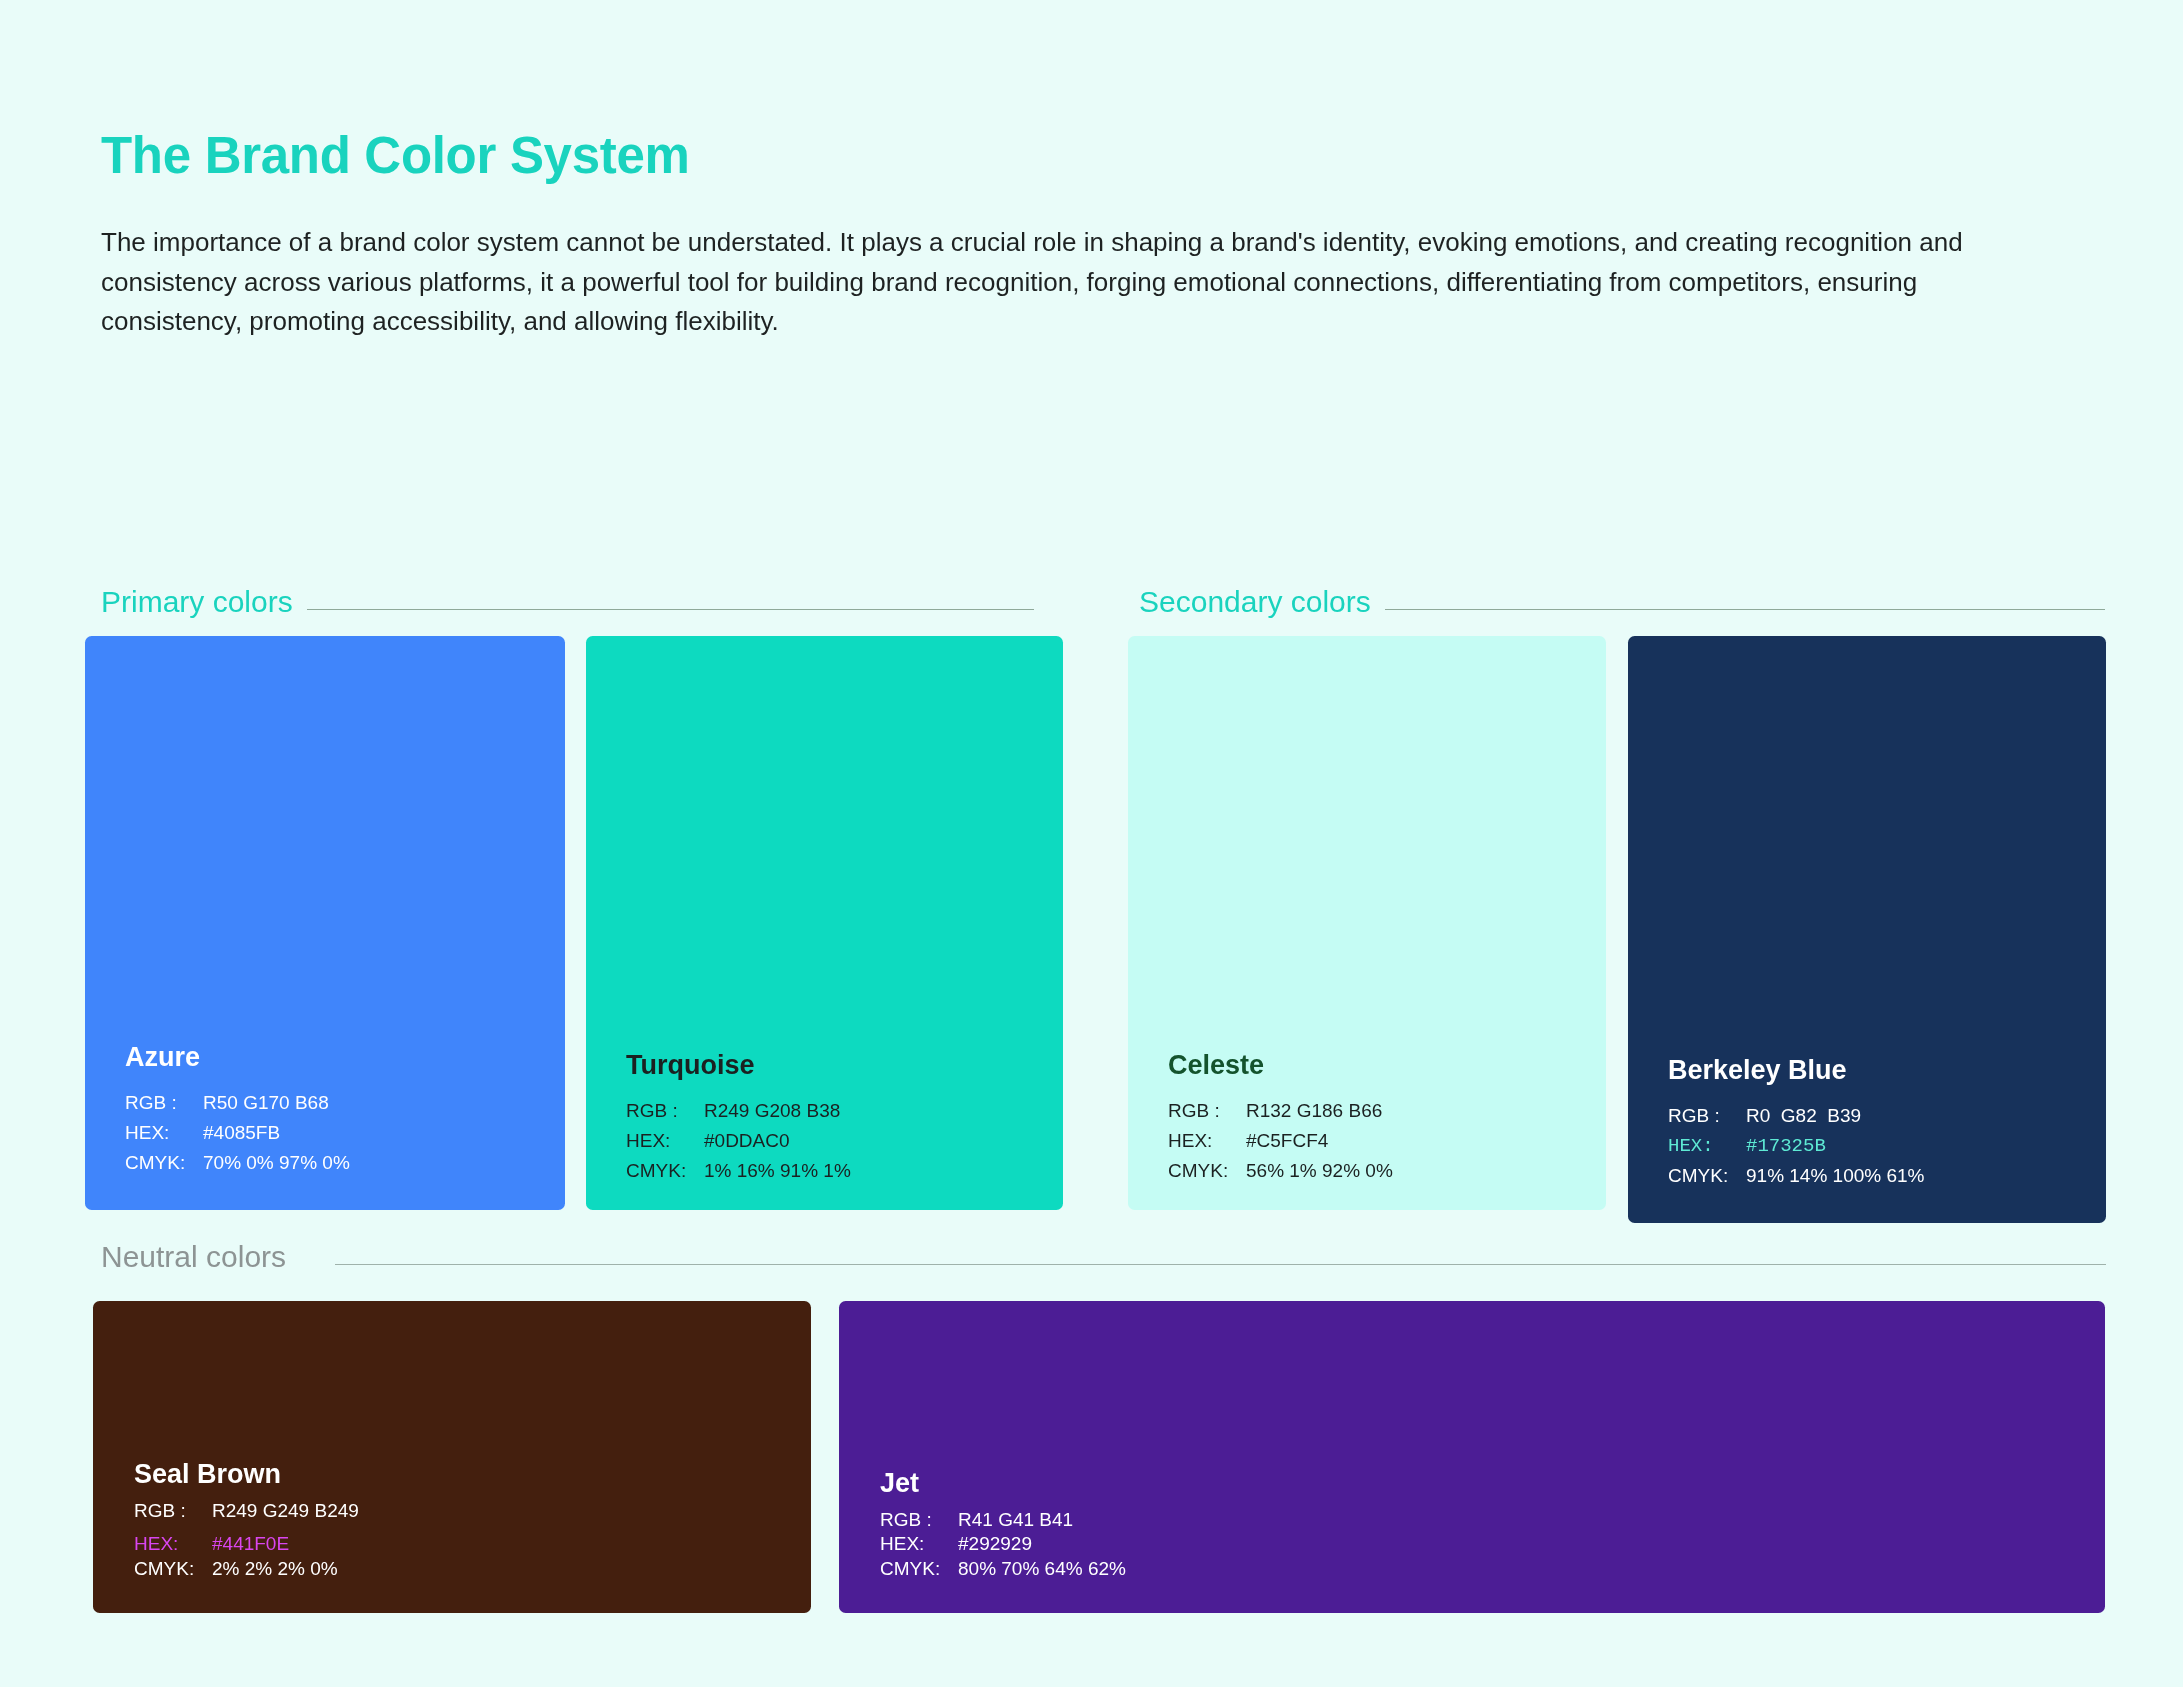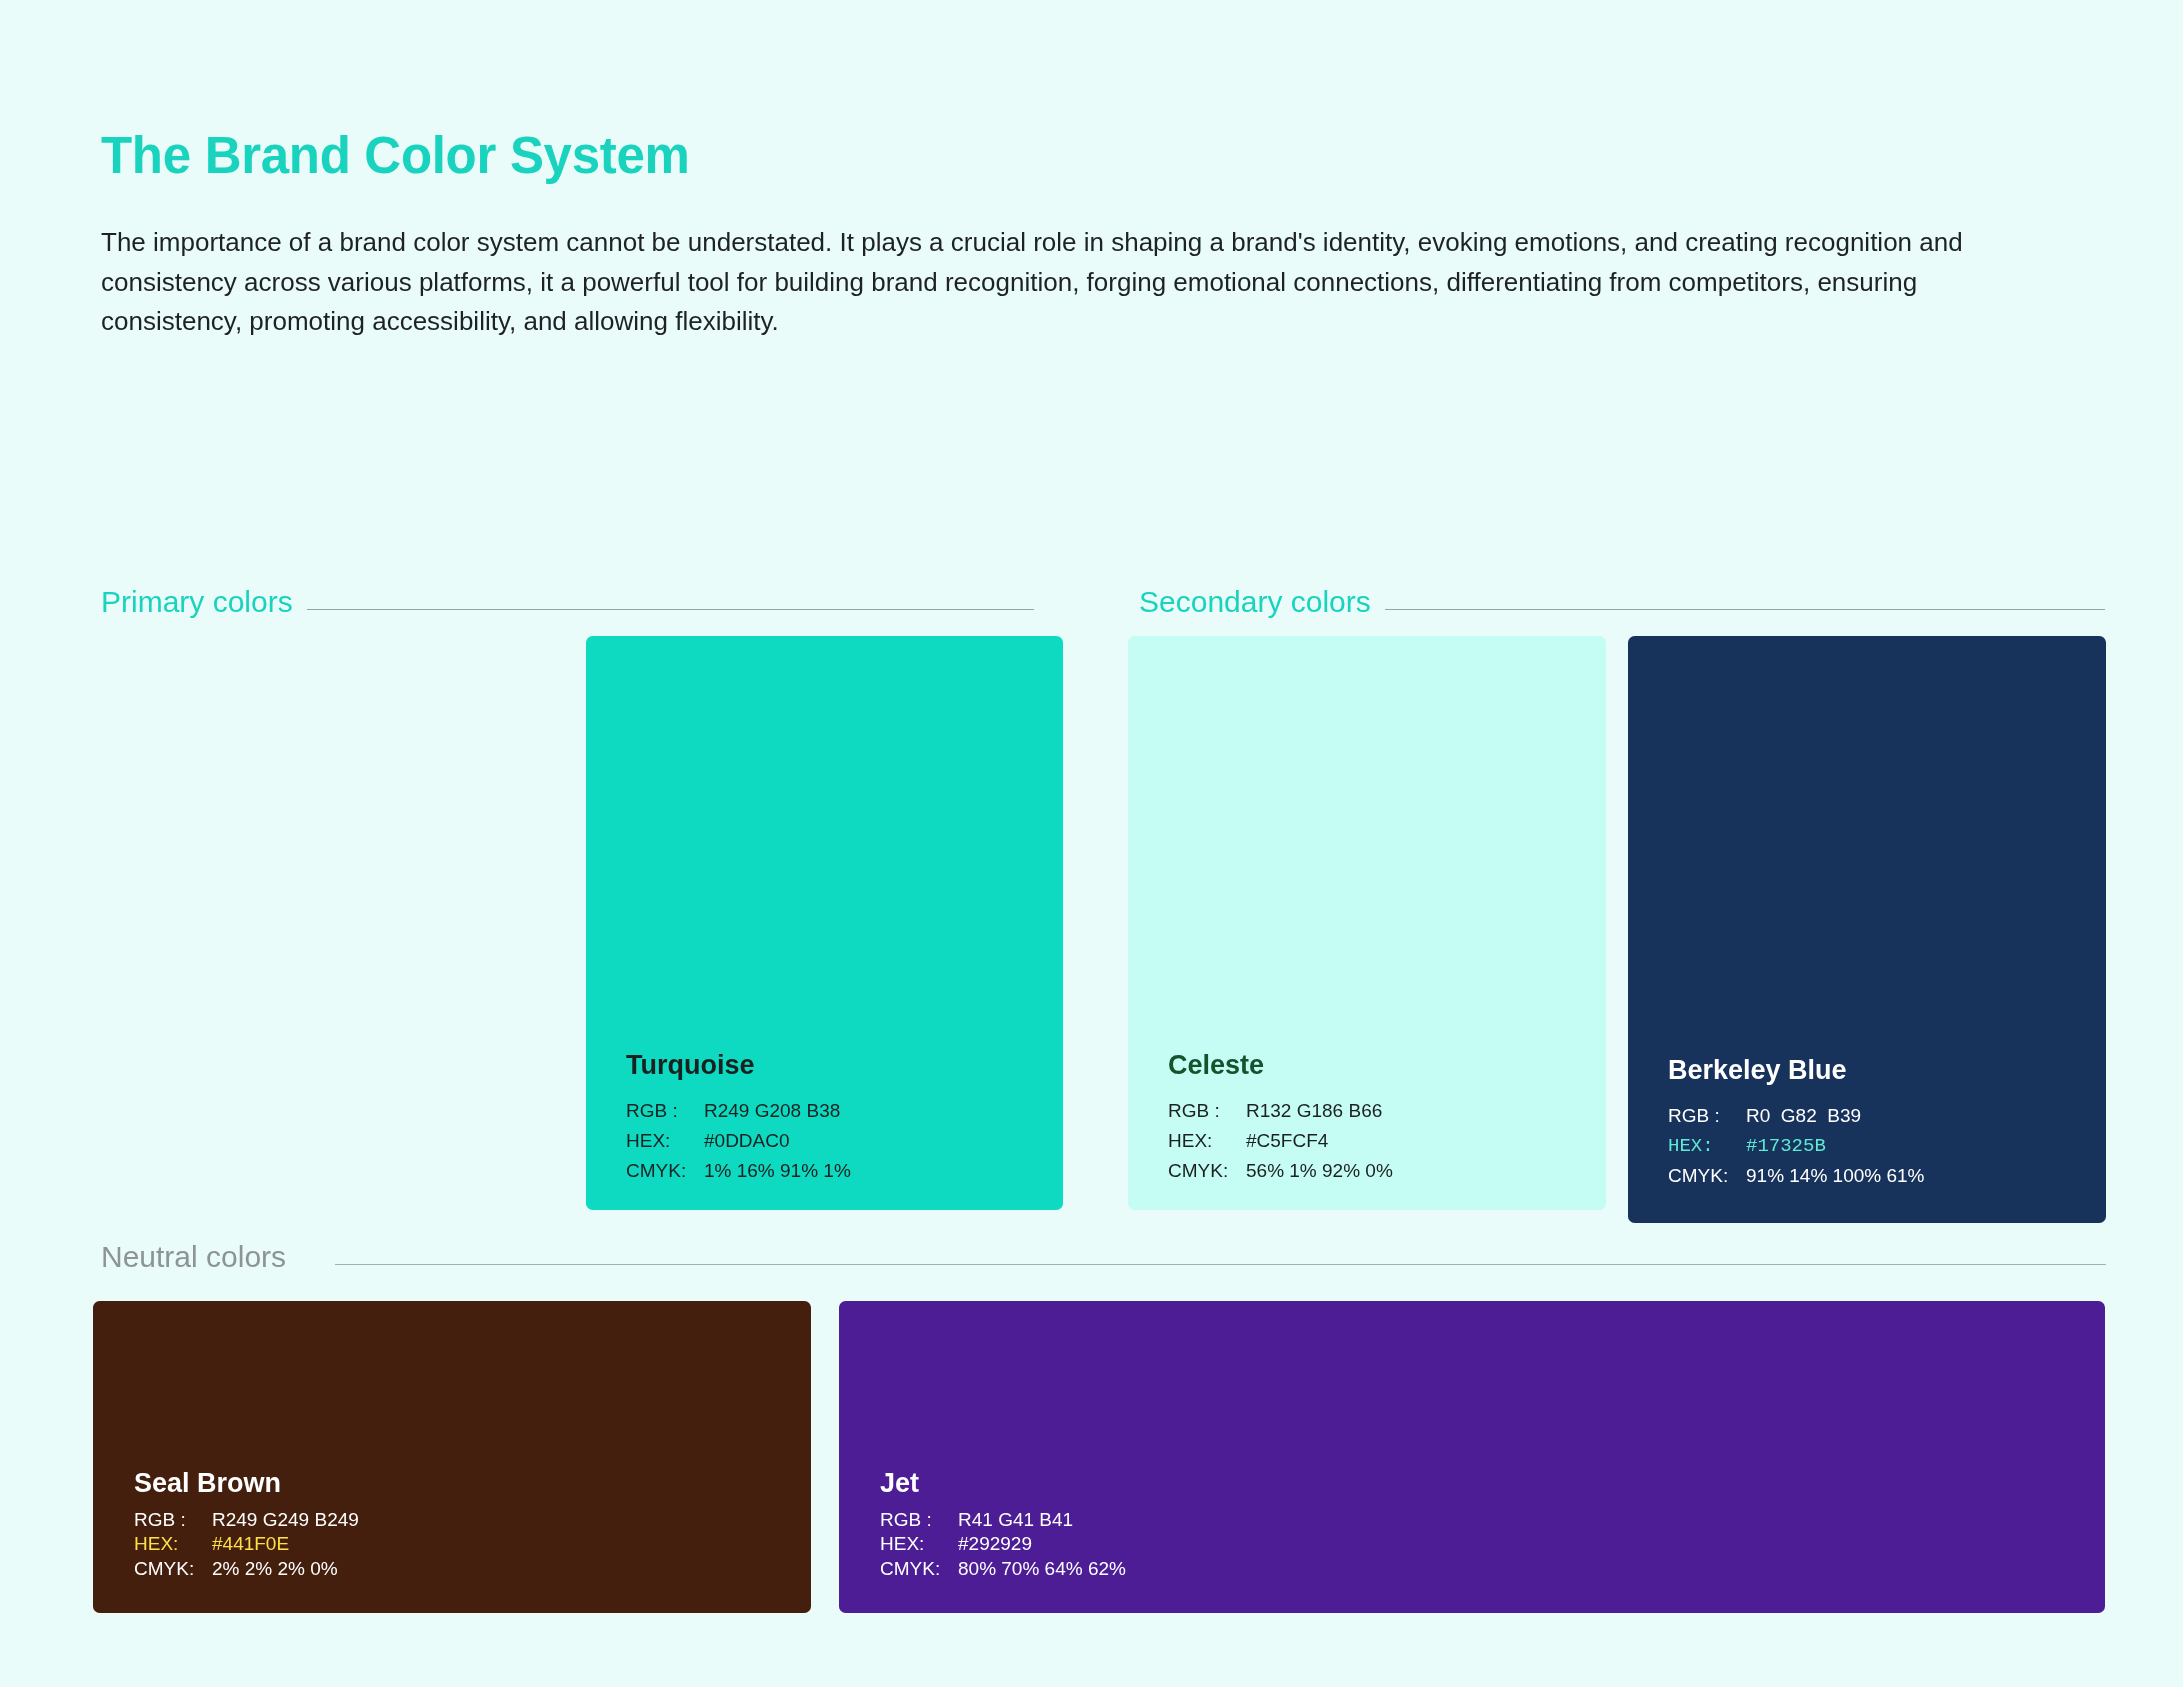--- a/index.html
+++ b/index.html
@@ -159,20 +159,28 @@
   <div class="section-head" id="head-secondary">
     <span class="label" style="color: rgb(25, 211, 190);">Secondary colors</span>
     <span class="rule"></span>
   </div>
 
   <div class="section-head neutral" id="head-neutral">
     <span class="label" style="color: rgb(141, 148, 148);">Neutral colors</span>
     <span class="rule"></span>
   </div>
 
+  <div class="swatch on-dark" id="sw-azure" style="background: rgb(64, 133, 251);">
+    <div class="body">
+      <div class="name" style="color: rgb(255, 255, 255);">Azure</div>
+      <div class="spec" style="color: rgb(255, 255, 255);"><span class="k">RGB :</span><span>R50 G170 B68</span></div>
+      <div class="spec" style="color: rgb(255, 255, 255);"><span class="k">HEX:</span><span>#4085FB</span></div>
+      <div class="spec" style="color: rgb(255, 255, 255);"><span class="k">CMYK:</span><span>70% 0% 97% 0%</span></div>
+    </div>
+  </div>
 
   <div class="swatch on-light" id="sw-turquoise" style="background: rgb(13, 218, 192);">
     <div class="body">
       <div class="name" style="color: rgb(27, 33, 33);">Turquoise</div>
       <div class="spec" style="color: rgb(27, 33, 33);"><span class="k">RGB :</span><span>R249 G208 B38</span></div>
       <div class="spec" style="color: rgb(27, 33, 33);"><span class="k">HEX:</span><span>#0DDAC0</span></div>
       <div class="spec" style="color: rgb(27, 33, 33);"><span class="k">CMYK:</span><span>1% 16% 91% 1%</span></div>
     </div>
   </div>
 
@@ -191,21 +199,21 @@
       <div class="spec" style="color: rgb(255, 255, 255);"><span class="k">RGB :</span><span>R0  G82  B39</span></div>
       <div class="spec" style="color: #5eead4; font-family: Liberation Mono, monospace;"><span class="k">HEX:</span><span>#17325B</span></div>
       <div class="spec" style="color: rgb(255, 255, 255);"><span class="k">CMYK:</span><span>91% 14% 100% 61%</span></div>
     </div>
   </div>
 
   <div class="swatch on-dark tight" id="sw-seal" style="background: rgb(68, 31, 14);">
     <div class="body">
       <div class="name" style="color: rgb(255, 255, 255);">Seal Brown</div>
       <div class="spec" style="color: rgb(255, 255, 255);"><span class="k">RGB :</span><span>R249 G249 B249</span></div>
-      <div class="spec" style="color: #fde047;"><span class="k">HEX:</span><span>#441F0E</span></div>
+      <div class="spec" style="color: #d946ef; margin-top: 9px;"><span class="k">HEX:</span><span>#441F0E</span></div>
       <div class="spec" style="color: rgb(255, 255, 255);"><span class="k">CMYK:</span><span>2% 2% 2% 0%</span></div>
     </div>
   </div>
 
   <div class="swatch on-dark tight" id="sw-jet" style="background: #4c1d95;">
     <div class="body">
       <div class="name" style="color: rgb(255, 255, 255);">Jet</div>
       <div class="spec" style="color: rgb(255, 255, 255);"><span class="k">RGB :</span><span>R41 G41 B41</span></div>
       <div class="spec" style="color: rgb(255, 255, 255);"><span class="k">HEX:</span><span>#292929</span></div>
       <div class="spec" style="color: rgb(255, 255, 255);"><span class="k">CMYK:</span><span>80% 70% 64% 62%</span></div>

